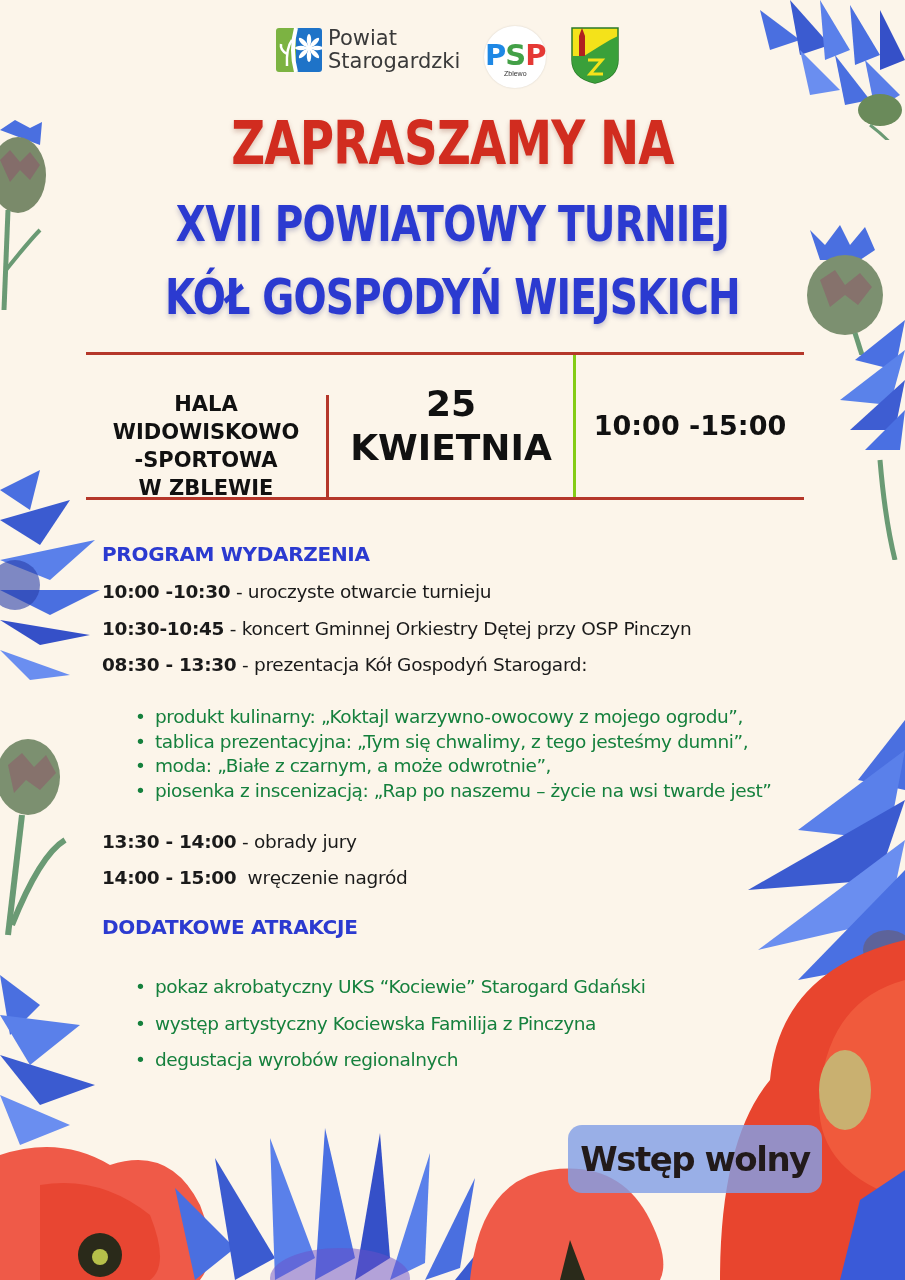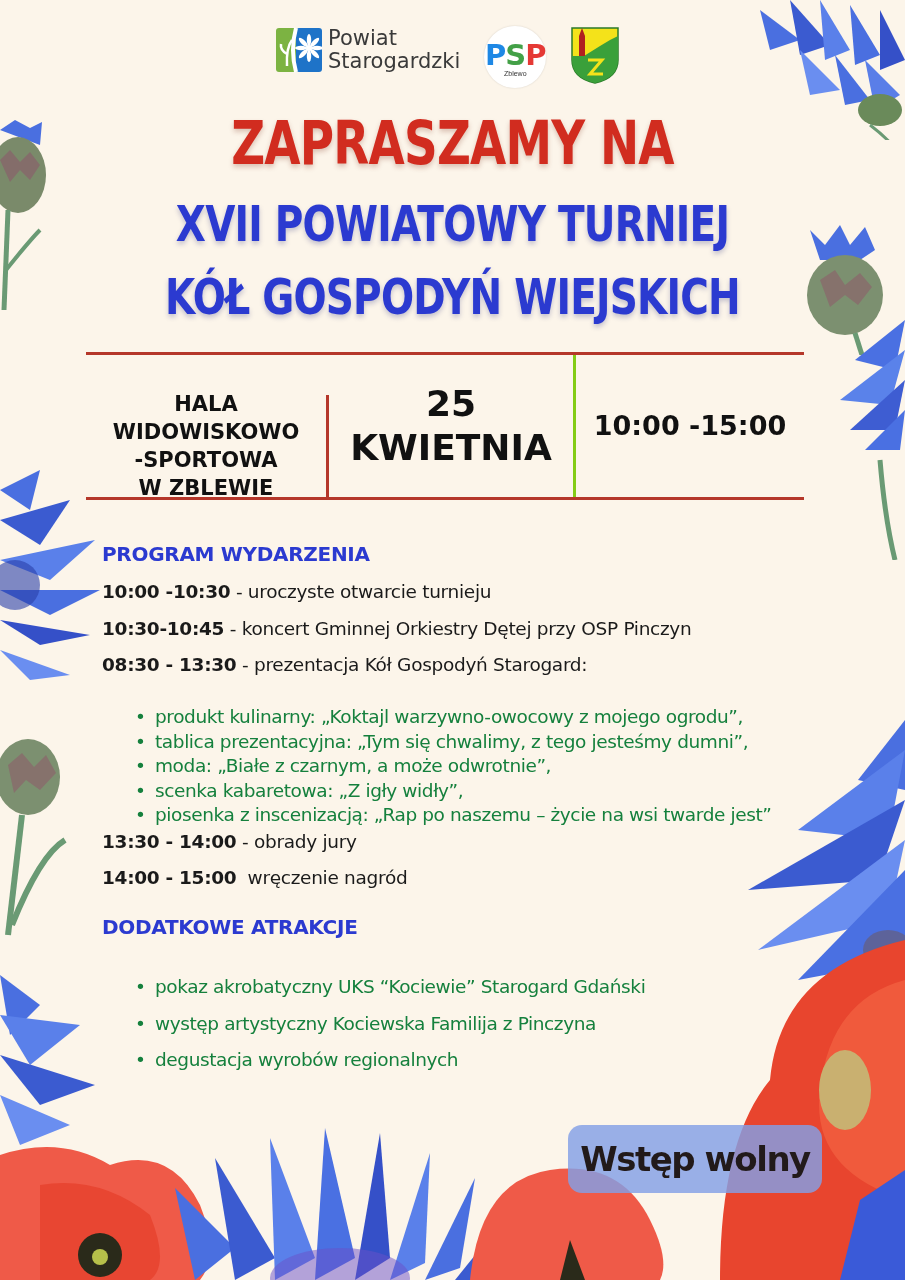--- a/index.html
+++ b/index.html
@@ -234,21 +234,20 @@
 <div class="section-title" style="top:542px">PROGRAM WYDARZENIA</div>
 
 <div class="sched" style="top:581px"><b>10:00 -10:30</b><span> - uroczyste otwarcie turnieju</span></div>
 <div class="sched" style="top:618px"><b>10:30-10:45</b><span> - koncert Gminnej Orkiestry Dętej przy OSP Pinczyn</span></div>
 <div class="sched" style="top:654px"><b>08:30 - 13:30</b><span> - prezentacja Kół Gospodyń Starogard:</span></div>
 
 <ul class="bullets b1">
   <li>produkt kulinarny: „Koktajl warzywno-owocowy z mojego ogrodu”,</li>
   <li>tablica prezentacyjna: „Tym się chwalimy, z tego jesteśmy dumni”,</li>
   <li>moda: „Białe z czarnym, a może odwrotnie”,</li>
-  <li>scenka kabaretowa: „Z igły widły”,</li>
   <li>piosenka z inscenizacją: „Rap po naszemu – życie na wsi twarde jest”</li>
 </ul>
 
 <div class="sched" style="top:831px"><b>13:30 - 14:00</b><span> - obrady jury</span></div>
 <div class="sched" style="top:867px; white-space:pre"><b>14:00 - 15:00</b><span>  wręczenie nagród</span></div>
 
 <div class="section-title" style="top:915px">DODATKOWE ATRAKCJE</div>
 
 <ul class="bullets b2">
   <li>pokaz akrobatyczny UKS “Kociewie” Starogard Gdański</li>

